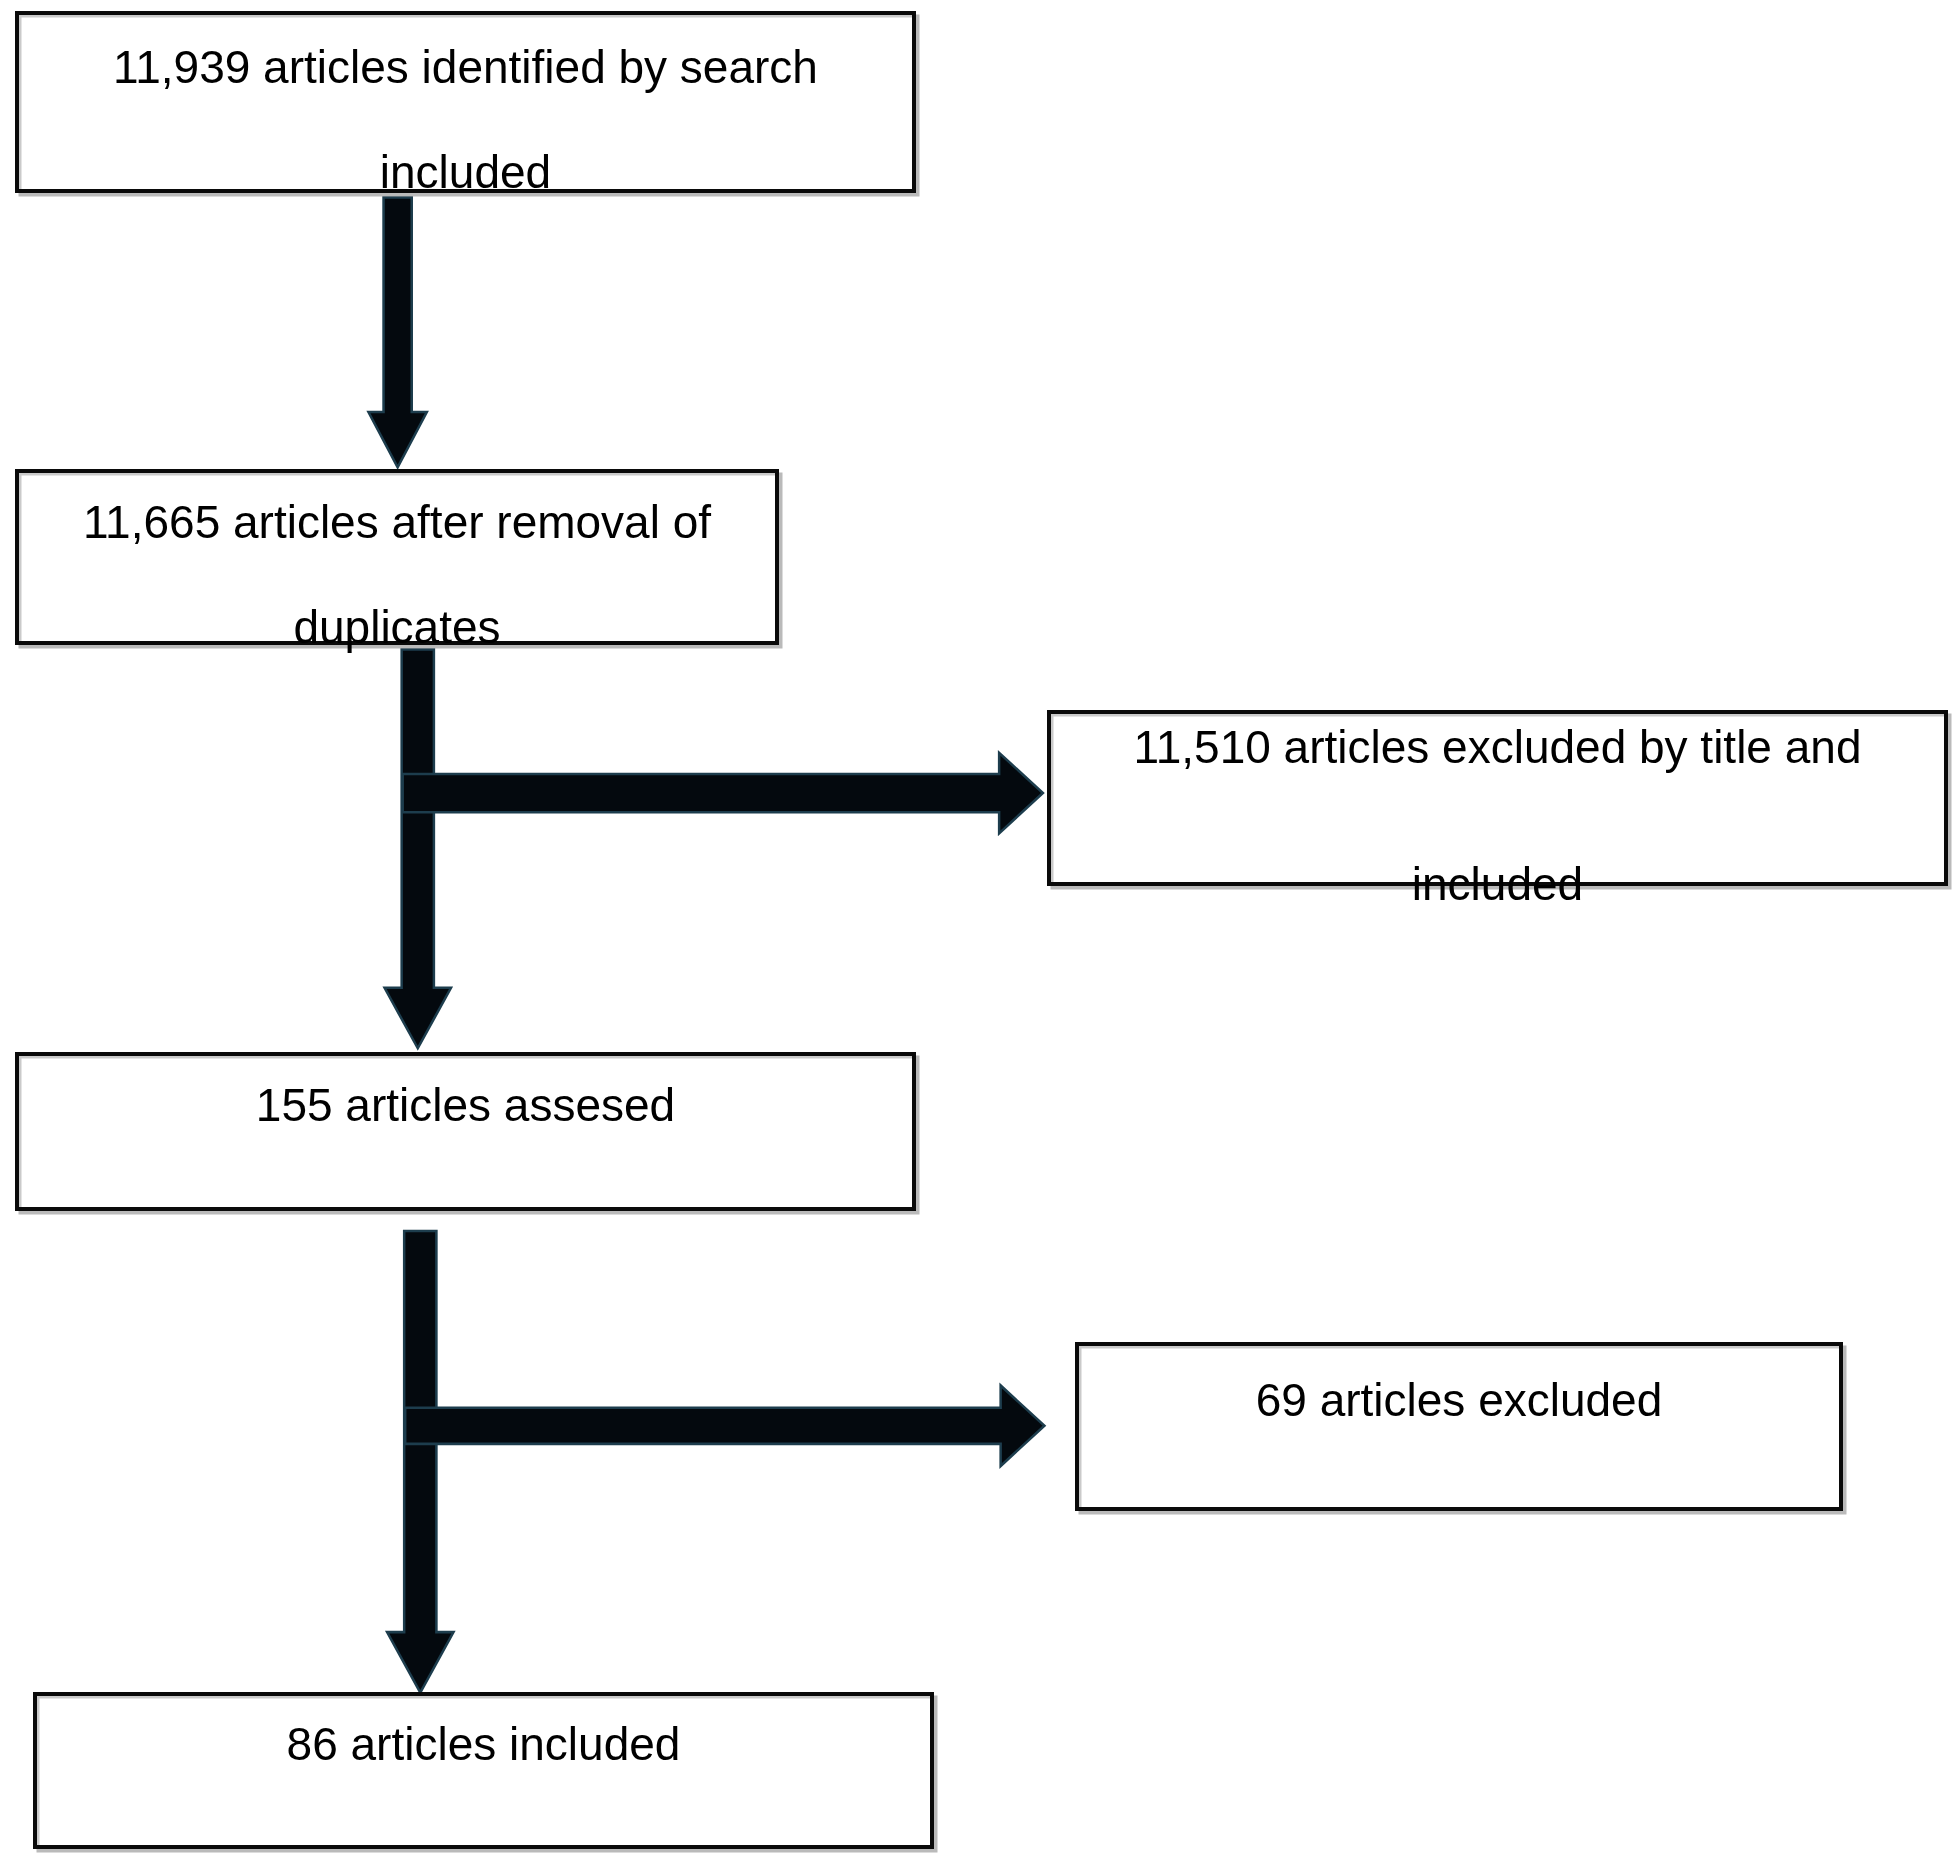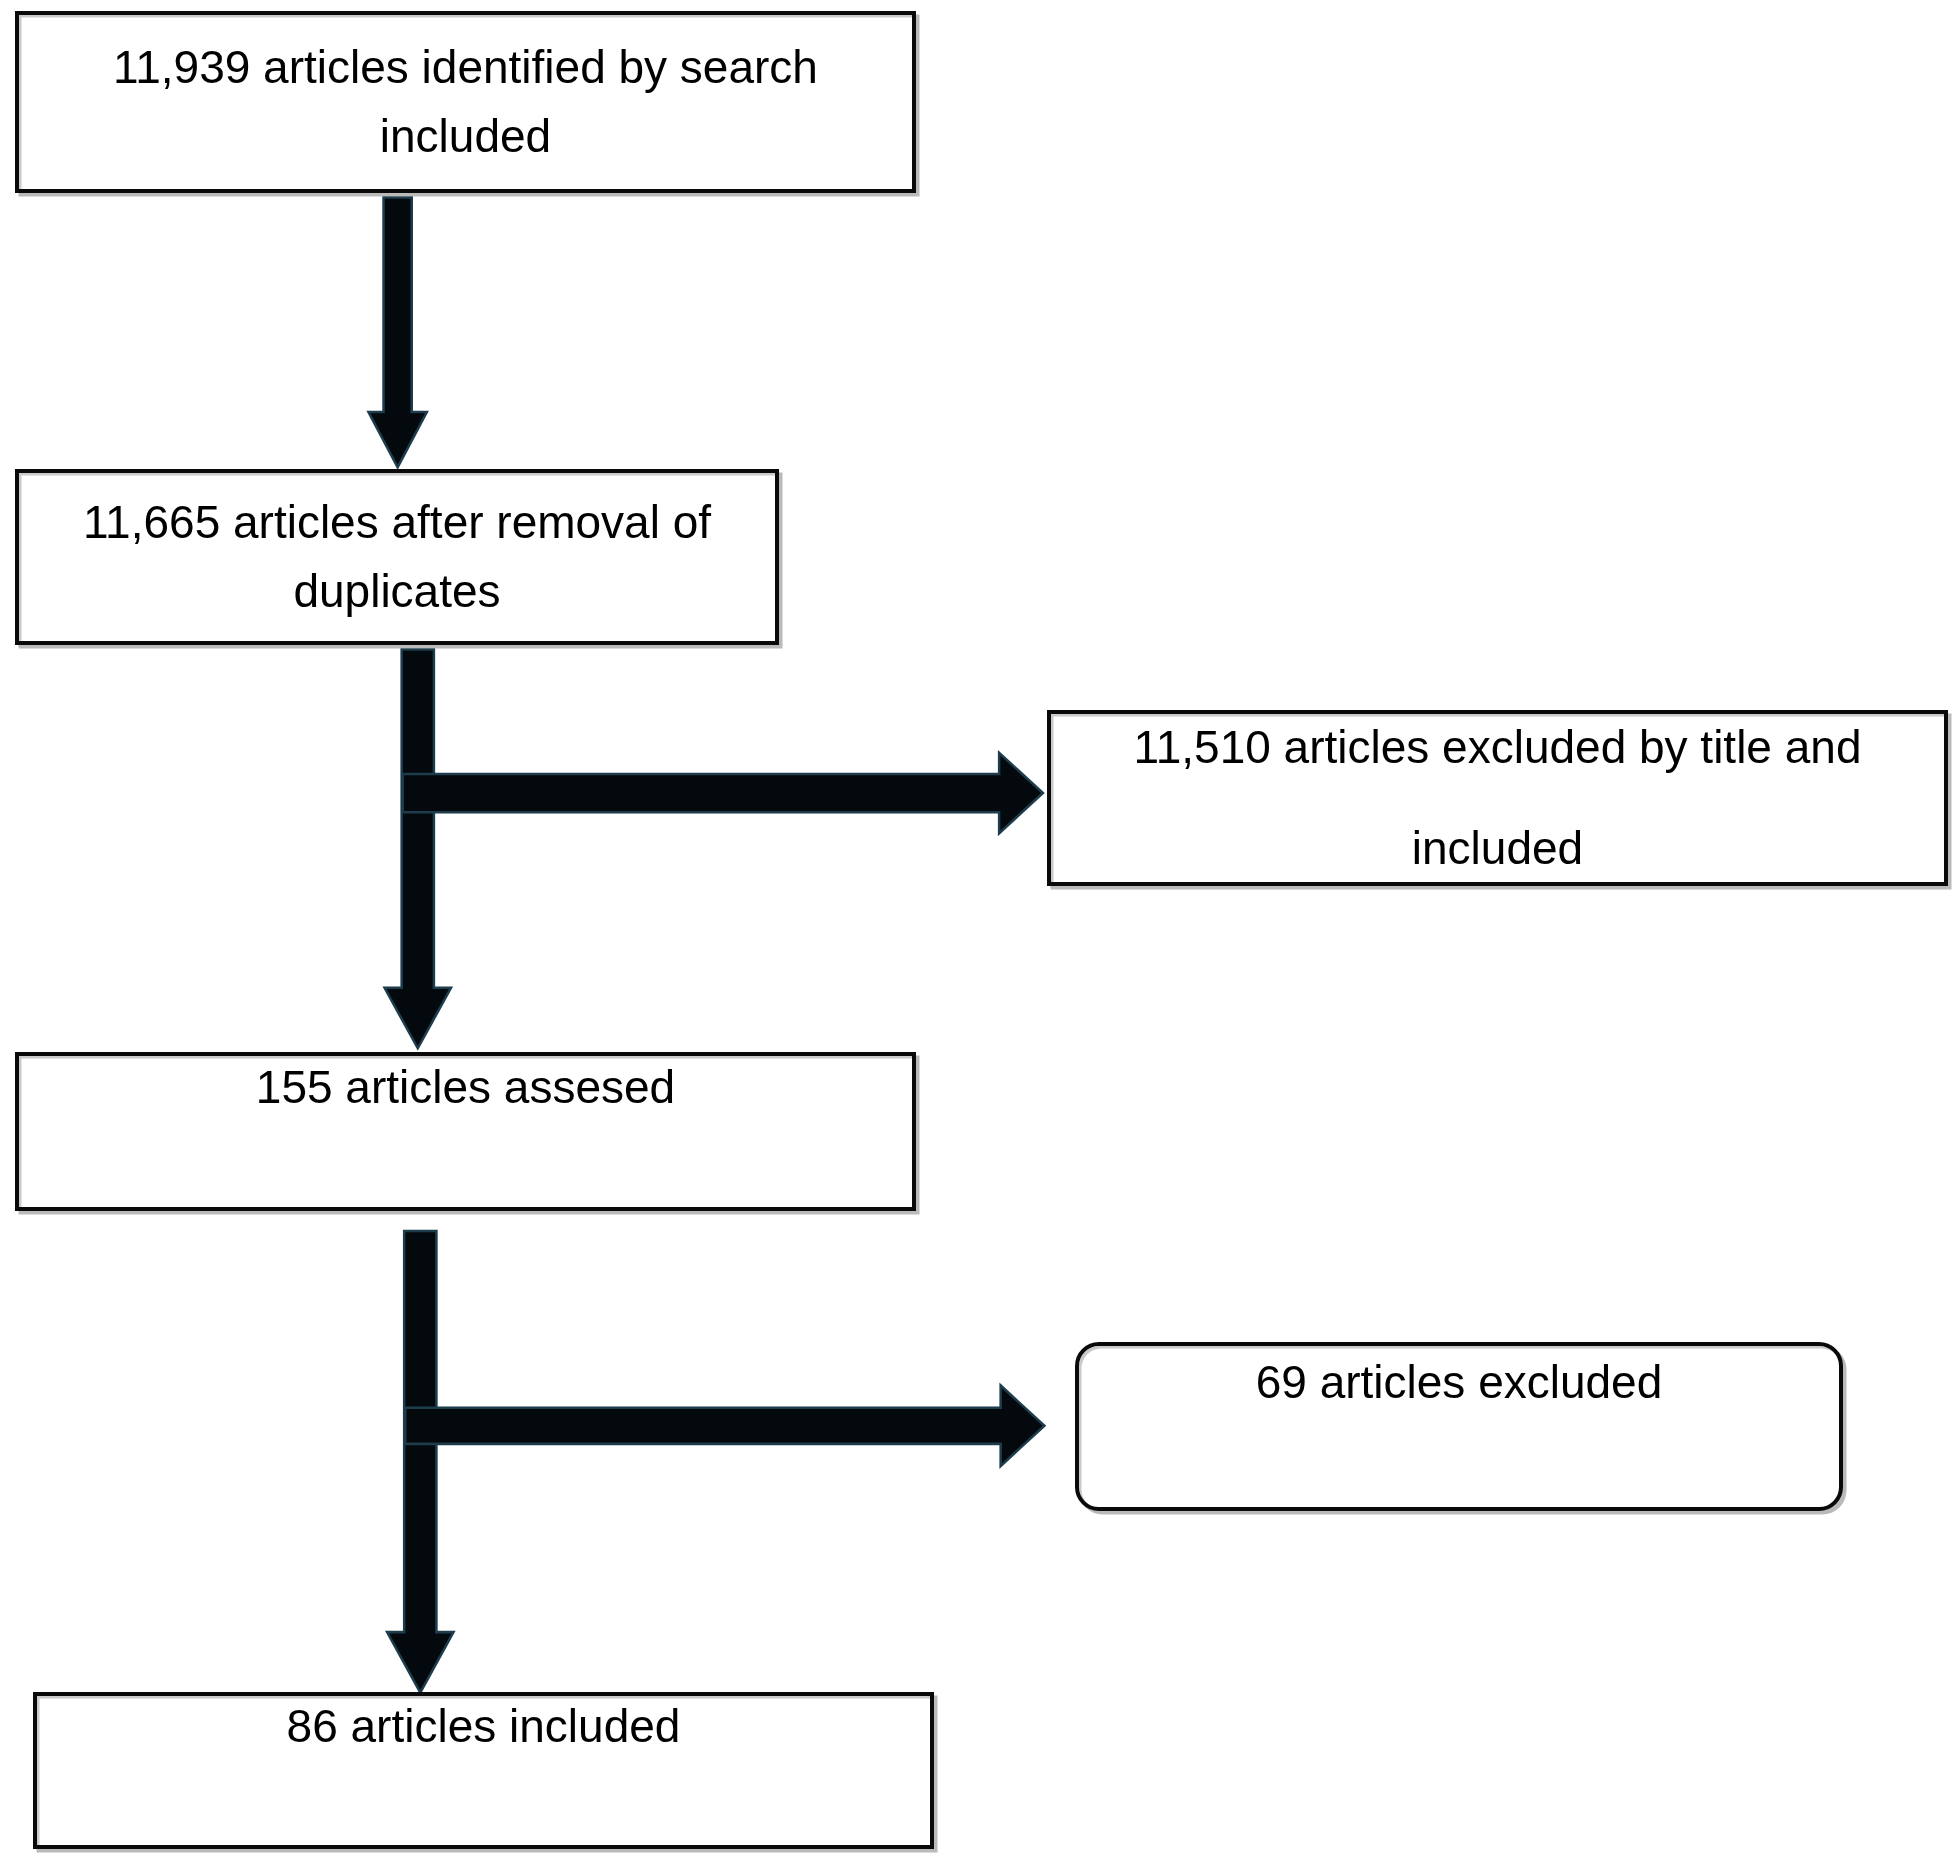--- a/index.html
+++ b/index.html
@@ -34,27 +34,27 @@
     flex-direction: column;
     align-items: center;
     justify-content: center;
     text-align: center;
     font-size: 46px;
     line-height: 69px;
     letter-spacing: 0px;
     padding: 10px 30px;
   }
   .box.lift { padding-bottom: 99px; }
-  .line { white-space: nowrap; }
+  .line { white-space: nowrap; margin-top: 36px; }
 
   #box-identified   { left: 15px;   top: 11px;   width: 901px; height: 182px; }
   #box-dedup        { left: 15px;   top: 469px;  width: 764px; height: 176px; }
   #box-excl-title   { left: 1047px; top: 710px; width: 901px; height: 176px; gap: 32px; }
   #box-assessed     { left: 15px;   top: 1052px; width: 901px; height: 159px; }
-  #box-excl-full    { left: 1075px; top: 1342px; width: 768px; height: 169px; border-radius: 24px; }
+  #box-excl-full    { left: 1075px; top: 1342px; width: 768px; height: 169px; }
   #box-included     { left: 33px;   top: 1692px; width: 901px; height: 157px; }
 </style>
 </head>
 <body>
 
 <div class="canvas">
 
   <svg class="arrows" viewBox="0 0 3884 3718" xmlns="http://www.w3.org/2000/svg">
 
     <polygon points="762,392 818,392 818,818 848,818 790,928 732,818 762,818" fill="#04090e" stroke="#1d3d4d" stroke-width="5"></polygon>

